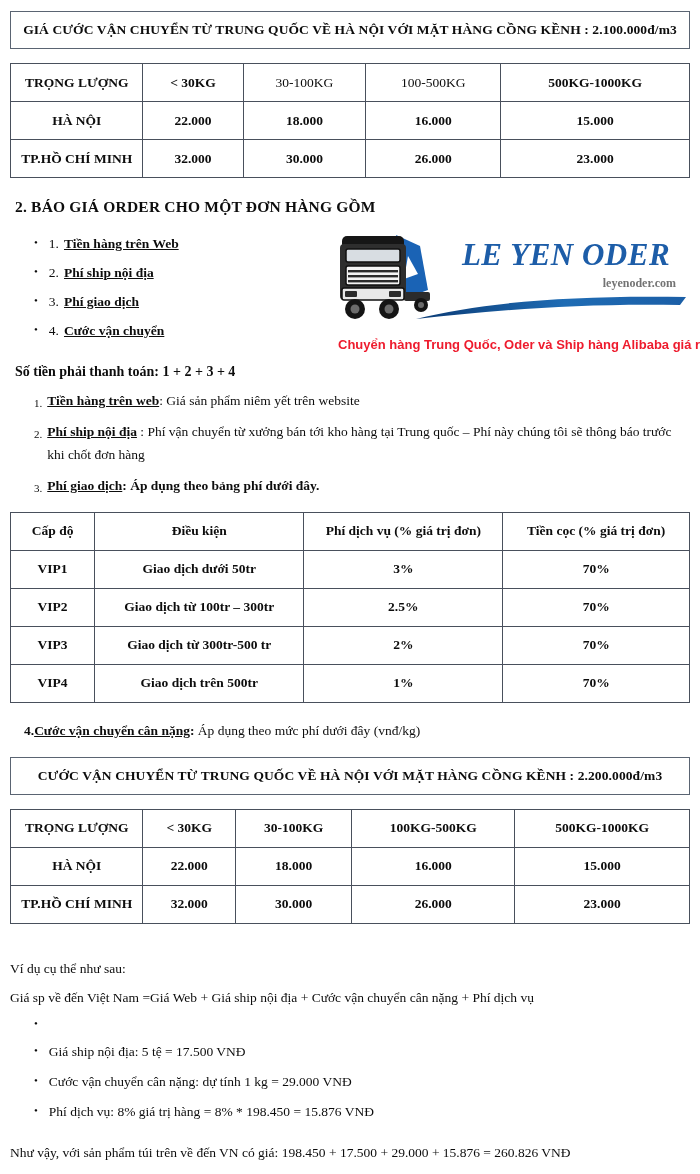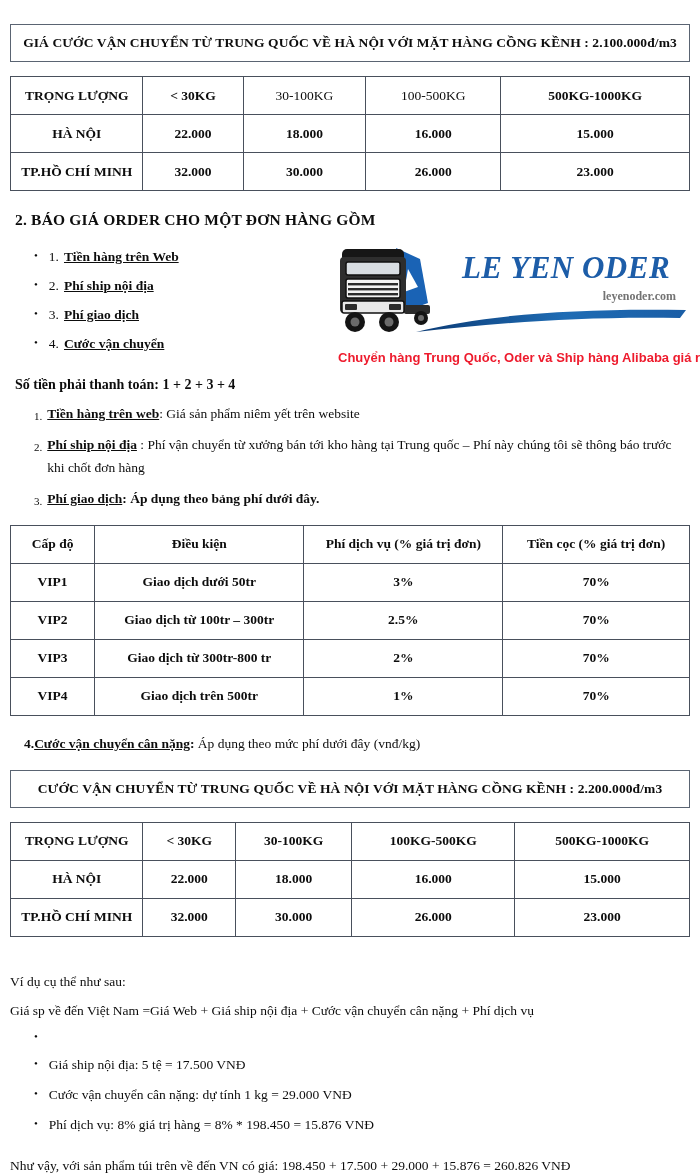--- a/index.html
+++ b/index.html
@@ -14,21 +14,21 @@
 
   
   .banner {
     border:1px solid #5a6472;
     text-align:center;
     font-weight:bold;
     font-size:13.5px;
     padding:10px 6px;
     letter-spacing:.1px;
   }
-  .banner.first { margin-top:20px; }
+  .banner.first { margin-top:7px; }
   .banner.second { margin-top:18px; }
 
   
   table.grid {
     width:100%;
     border-collapse:collapse;
     margin-top:14px;
     font-size:13.5px;
   }
   table.grid td {
@@ -262,21 +262,21 @@
       <td>70%</td>
     </tr>
     <tr>
       <td>VIP2</td>
       <td>Giao dịch từ 100tr – 300tr</td>
       <td>2.5%</td>
       <td>70%</td>
     </tr>
     <tr>
       <td>VIP3</td>
-      <td>Giao dịch từ 300tr-800 tr</td>
+      <td>Giao dịch từ 300tr-500 tr</td>
       <td>2%</td>
       <td>70%</td>
     </tr>
     <tr>
       <td>VIP4</td>
       <td>Giao dịch trên 500tr</td>
       <td>1%</td>
       <td>70%</td>
     </tr>
   </tbody>

